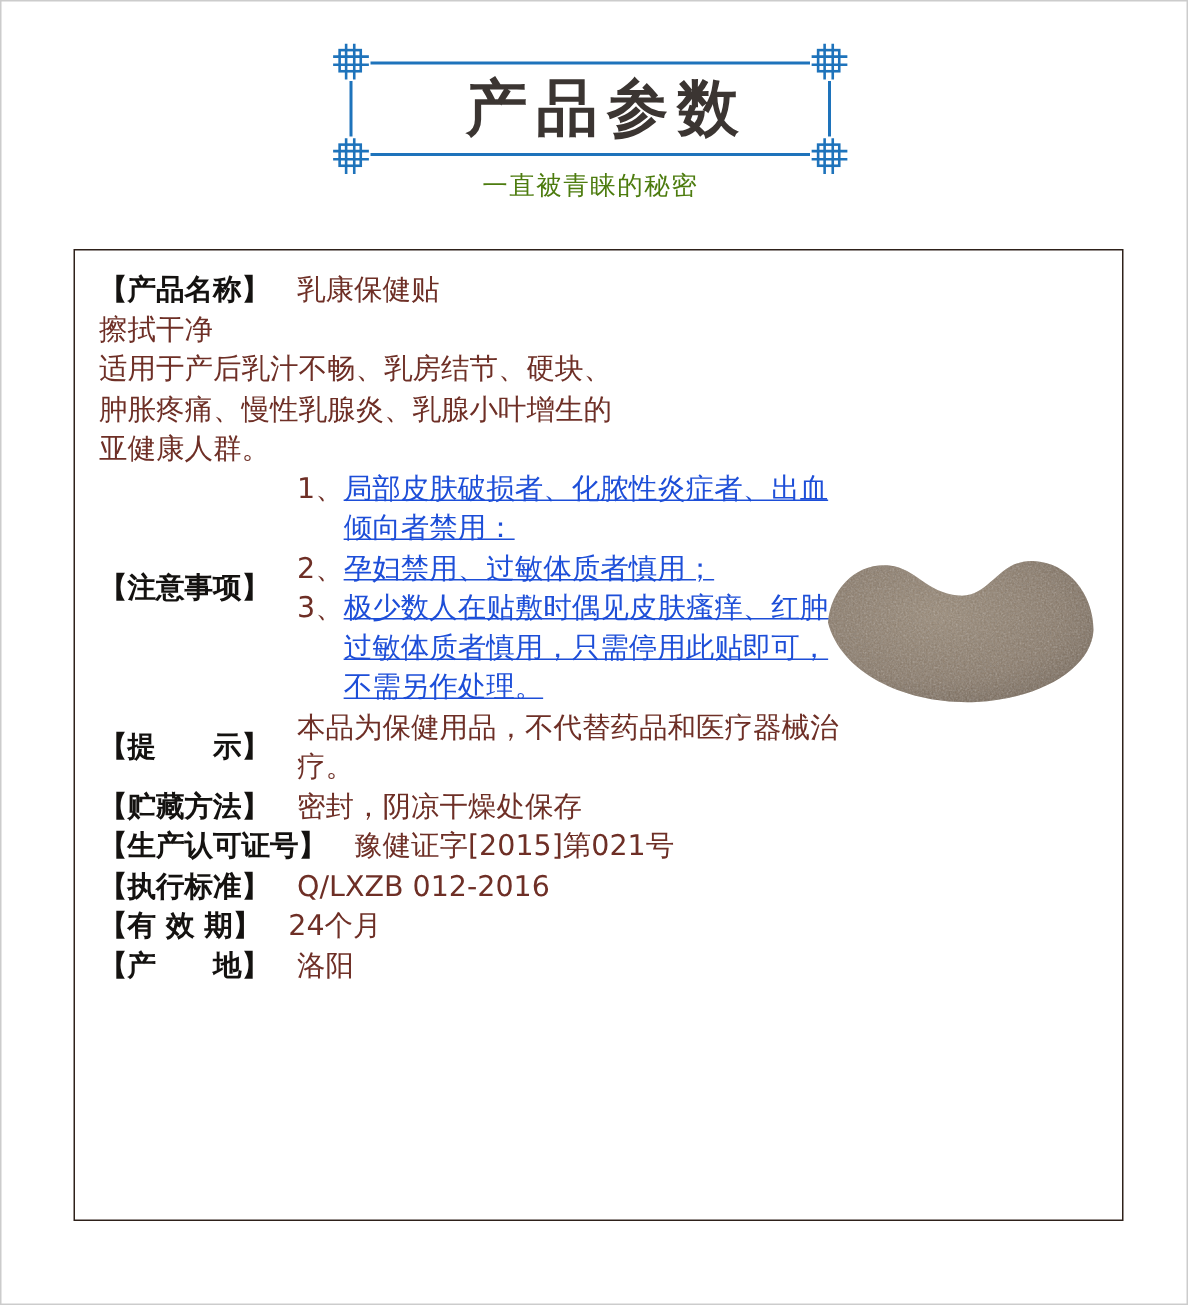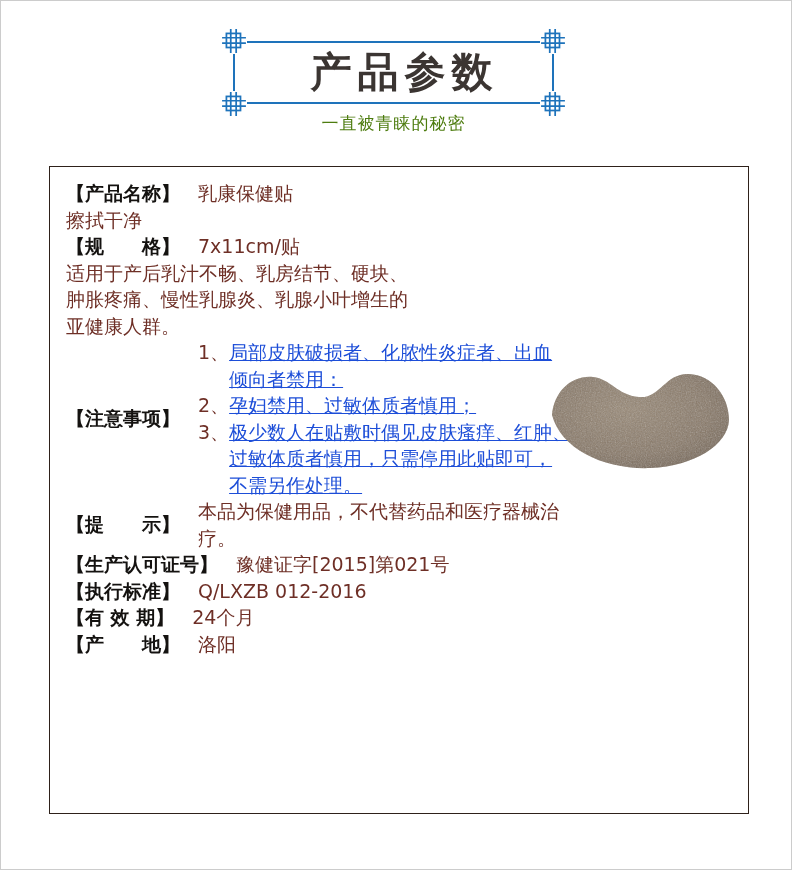--- a/index.html
+++ b/index.html
@@ -97,24 +97,20 @@
 
     <div class="row">
       <span class="label">【产品名称】</span>
       <div class="value">乳康保健贴</div>
     </div>
 
     <div class="row">
       <div class="value">擦拭干净</div>
     </div>
 
-    <div class="row">
-      <span class="label">【规　　格】</span>
-      <div class="value">7x11cm/贴</div>
-    </div>
 
     <div class="row">
       <div class="value">适用于产后乳汁不畅、乳房结节、硬块、
 肿胀疼痛、慢性乳腺炎、乳腺小叶增生的
 亚健康人群。</div>
     </div>
 
 
     <div class="row">
       <span class="label">【注意事项】</span>
@@ -136,20 +132,24 @@
         </div>
       </div>
     </div>
 
     <div class="row">
       <span class="label">【提　　示】</span>
       <div class="value">本品为保健用品，不代替药品和医疗器械治
 疗。</div>
     </div>
 
+    <div class="row">
+      <span class="label">【贮藏方法】</span>
+      <div class="value">密封，阴凉干燥处保存</div>
+    </div>
 
     <div class="row">
       <span class="label">【生产认可证号】</span>
       <div class="value">豫健证字[2015]第021号</div>
     </div>
 
     <div class="row">
       <span class="label">【执行标准】</span>
       <div class="value">Q/LXZB 012-2016</div>
     </div>

